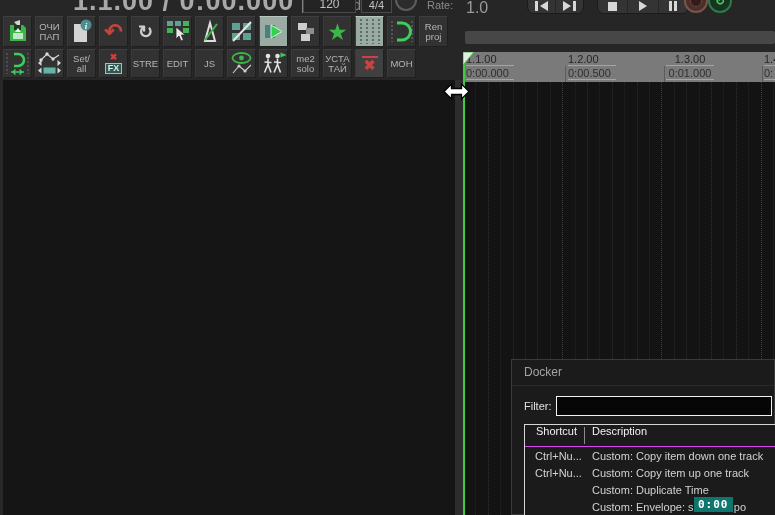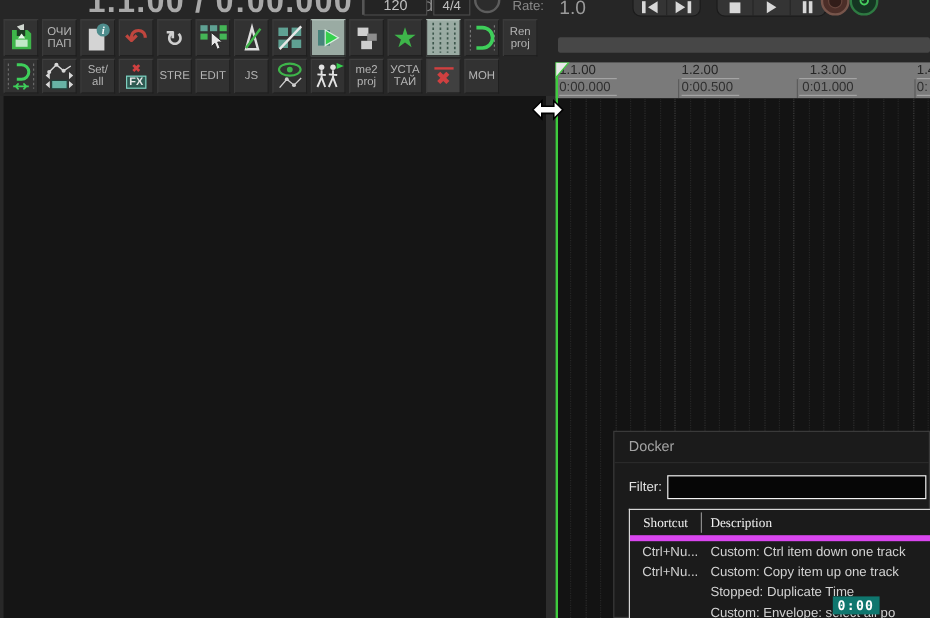--- a/index.html
+++ b/index.html
@@ -66,21 +66,21 @@
   .docker{position:absolute;left:511px;top:359px;width:264px;height:156px;background:#1b1b1b;
           border:1px solid #3a3a3a;box-sizing:border-box;z-index:5;}
   .docker-title{position:absolute;top:5px;left:12px;font-size:12px;color:#a3a3a3;}
   .docker-sep{position:absolute;top:25px;left:0;right:0;height:1px;background:#2a2a2a;}
   .filter-row{position:absolute;top:36px;left:12px;right:2px;height:20px;display:flex;align-items:center;}
   .filter-label{font-size:11px;color:#e2e2e2;margin-right:4px;}
   .filter-input{flex:1;height:18px;background:#060606;border:1px solid #f2f2f2;color:#ddd;
                 font-size:11px;font-family:"Liberation Sans",sans-serif;outline:none;padding:0 3px;}
   .list{position:absolute;top:64px;left:12px;right:-1px;bottom:-1px;background:#1b1b1b;
         border-top:1px solid #d6d6d6;border-left:1px solid #d6d6d6;overflow:hidden;}
-  .list-header{position:relative;height:21px;border-bottom:5px solid #d946ef;display:flex;align-items:center;font-family:Liberation Serif, serif;}
+  .list-header{position:relative;height:21px;border-bottom:1px solid #d946ef;display:flex;align-items:flex-start;}
   .col-shortcut{width:59px;padding-left:11px;box-sizing:border-box;font-size:11px;color:#f2f2f2;}
   .col-desc{flex:1;padding-left:8px;font-size:11px;color:#f2f2f2;}
   .col-div{position:absolute;left:59px;top:2px;bottom:2px;width:1px;background:#8a8a8a;}
   .list-row{height:17px;display:flex;align-items:center;}
   .list-row .c1{width:59px;padding-left:8px;box-sizing:border-box;font-size:11px;color:#d2d2d2;white-space:nowrap;overflow:hidden;text-align:center;}
   .list-row .c2{flex:1;padding-left:8px;font-size:11px;color:#d2d2d2;white-space:nowrap;overflow:hidden;}
   
   .timer{position:absolute;left:694px;top:497px;background:#0f766e;color:#fff;z-index:10;
          font-family:"DejaVu Sans Mono",monospace;font-size:11px;font-weight:bold;padding:1px 4px;letter-spacing:1px;}
   .mouse-cursor{position:absolute;left:443px;top:82px;z-index:20;pointer-events:none;}
@@ -312,21 +312,21 @@
             <circle cx="8" cy="5" r="2.3" fill="#e2e2e2"></circle>
             <path d="M8 7.5 v6 M8 13.5 l-3.5 8 M8 13.5 l3 8 M4.5 11 l7 0.5" stroke="#e2e2e2" stroke-width="1.6" fill="none"></path>
             <circle cx="17.5" cy="5" r="2.3" fill="#e2e2e2"></circle>
             <path d="M17.5 7.5 v6 M17.5 13.5 l-3.5 8 M17.5 13.5 l3 8 M14 11 l7 0.5" stroke="#e2e2e2" stroke-width="1.6" fill="none"></path>
             <path d="M20.5 1.5 l6 2.5 l-6 2.5 z" fill="#35d04e"></path>
           </svg>
         </span>
       </div>
       <div class="tb-btn">
         <span class="tb-label">me2
-proj</span>
+solo</span>
       </div>
       <div class="tb-btn">
         <span class="tb-label">УСТА
 ТАЙ</span>
       </div>
       <div class="tb-btn hl">
         <span class="tb-ic">
           <div style="display:flex;flex-direction:column;align-items:center;line-height:1;">
             <span style="width:16px;height:2px;background:#d04040;"></span>
             <span style="color:#d04040;font-size:14px;font-weight:bold;">✖</span>
@@ -407,29 +407,29 @@
     </div>
     <div class="list">
       <div class="list-header">
         <span class="col-shortcut">Shortcut</span>
         <span class="col-div"></span>
         <span class="col-desc">Description</span>
       </div>
       <div id="listrows">
           <div class="list-row">
             <span class="c1">Ctrl+Nu...</span>
-            <span class="c2">Custom: Ctrl item down one track</span>
+            <span class="c2">Custom: Copy item down one track</span>
           </div>
           <div class="list-row">
             <span class="c1">Ctrl+Nu...</span>
             <span class="c2">Custom: Copy item up one track</span>
           </div>
           <div class="list-row">
             <span class="c1"></span>
-            <span class="c2">Stopped: Duplicate Time</span>
+            <span class="c2">Custom: Duplicate Time</span>
           </div>
           <div class="list-row">
             <span class="c1"></span>
             <span class="c2">Custom: Envelope: select all po</span>
           </div>
         </div>
     </div>
   </div>
 
   <div class="timer">0:00</div>

